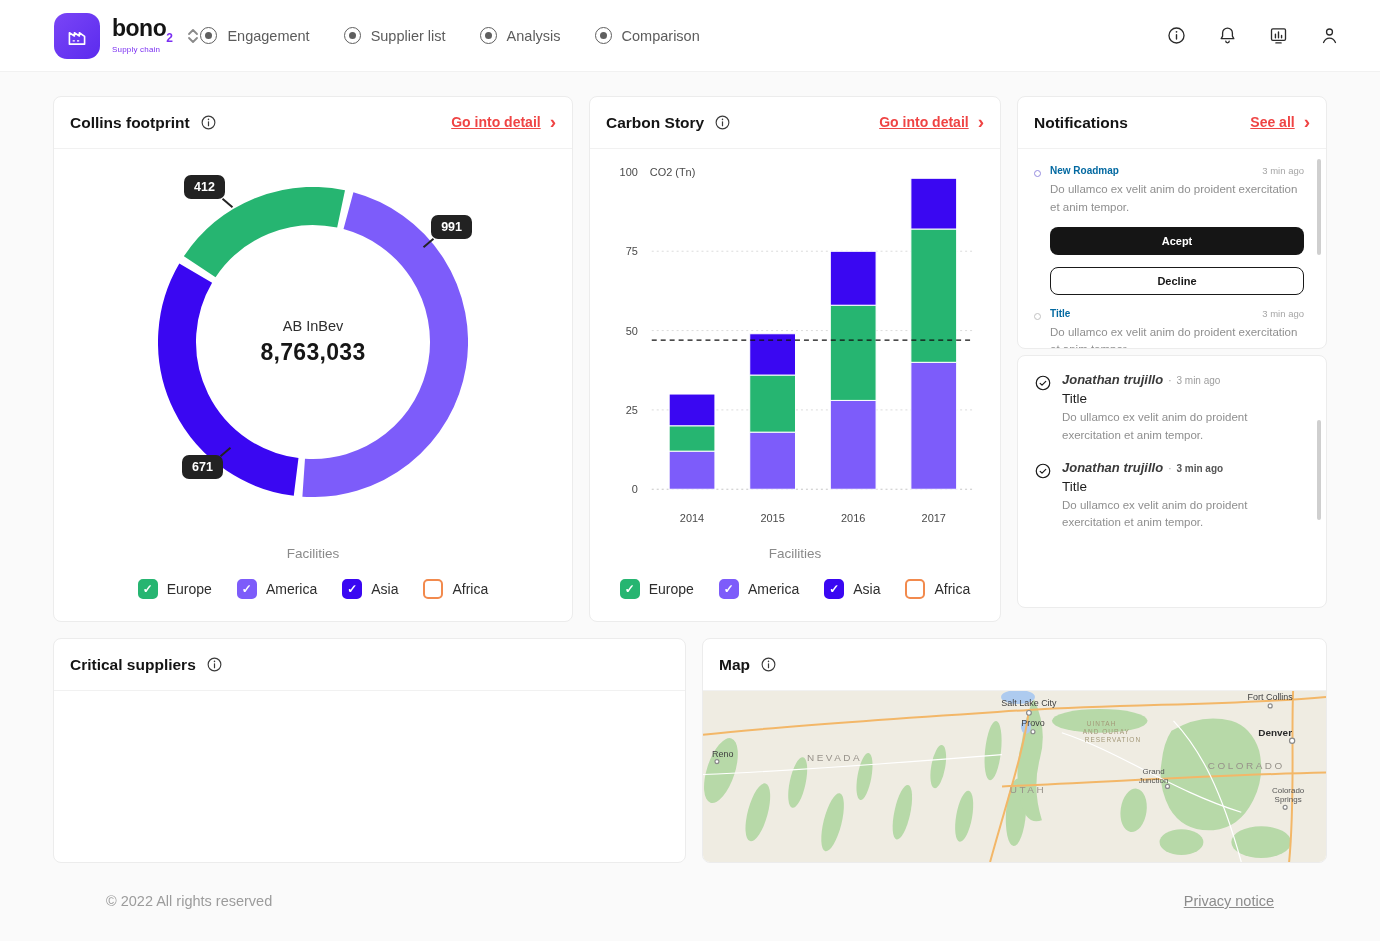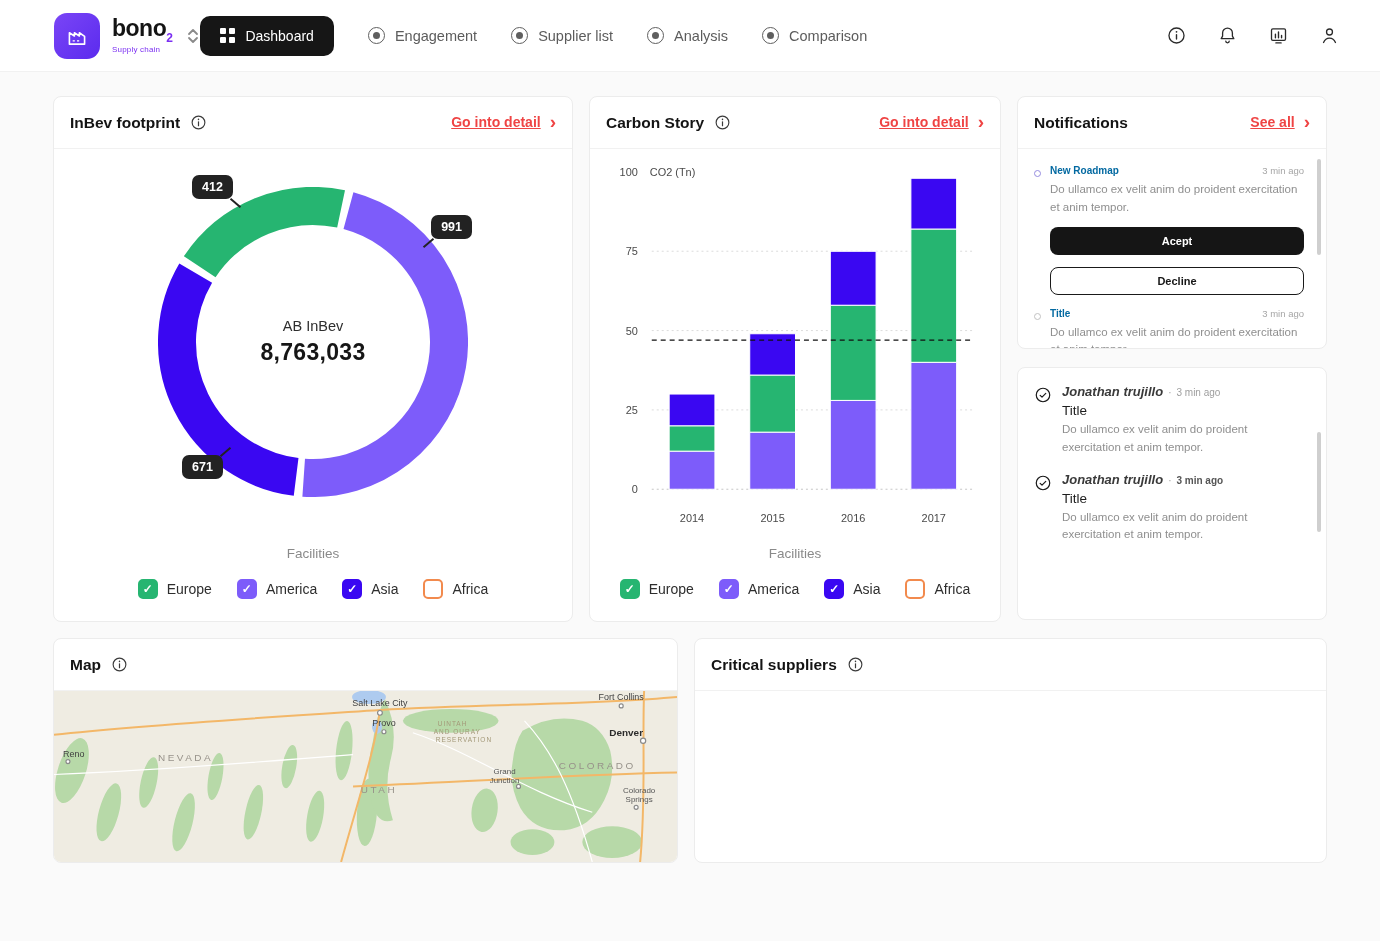--- a/index.html
+++ b/index.html
@@ -26,21 +26,21 @@
     font-size:14.5px; cursor:pointer; font-family:inherit; }
   .radio-icon { width:17px; height:17px; border:1.5px solid #5F5F5F; border-radius:50%;
     display:flex; align-items:center; justify-content:center; }
   .radio-icon::after { content:""; width:7px; height:7px; border-radius:50%; background:#5F5F5F; }
   .nav-right { display:flex; align-items:center; gap:30px; }
   .nav-right .icon-btn { background:none; border:none; cursor:pointer; display:flex; }
 
   
   .content { padding:24px 53px 0; }
   .grid-top { display:grid; grid-template-columns:520px 412px 1fr; gap:16px; }
-  .right-col { display:flex; flex-direction:column; gap:18px; }
+  .right-col { display:flex; flex-direction:column; gap:6px; }
   .grid-bottom { display:flex; gap:16px; margin-top:16px; }
 
   .card { background:#fff; border:1px solid #ECECEC; border-radius:8px; position:relative; }
   .card.tall { height:526px; display:flex; flex-direction:column; }
   .card-head { display:flex; justify-content:space-between; align-items:center;
     padding:0 16px; height:52px; border-bottom:1px solid #F1F1F1; flex:none; }
   .head-left { display:flex; align-items:center; gap:10px; }
   .card-title { font-size:15.5px; font-weight:600; color:#141414; }
   .info-icon { display:flex; cursor:pointer; background:none; border:none; }
   .detail-link { display:flex; align-items:flex-start; gap:9px; cursor:pointer; color:#ef4444;
@@ -52,21 +52,21 @@
 
   
   .donut-wrap { position:relative; width:310px; height:310px; margin-top:38px; }
   .donut-center { position:absolute; inset:0; display:flex; flex-direction:column;
     align-items:center; justify-content:center; gap:5px; pointer-events:none; }
   .center-label { font-size:14.5px; color:#2E2E2E; }
   .center-value { font-size:23px; font-weight:800; color:#161616; letter-spacing:0.3px; }
   .badge { position:absolute; background:#222; color:#fff; font-size:12.5px; font-weight:700;
     padding:5px 10px; border-radius:7px; z-index:2; }
   .badge::after { content:""; position:absolute; width:13px; height:2px; background:#222; }
-  .badge-1 { left:34px; top:-12px; }
+  .badge-1 { left:26px; top:-12px; }
   .badge-1::after { right:-9px; bottom:-5px; transform:rotate(40deg); }
   .badge-2 { right:-4px; top:28px; }
   .badge-2::after { left:-9px; bottom:-5px; transform:rotate(-40deg); }
   .badge-3 { left:24px; top:268px; }
   .badge-3::after { right:-9px; top:-4px; transform:rotate(-40deg); }
 
   
   .bars-svg { width:100%; height:380px; display:block; margin-top:6px; }
   .tick { font:11px "Liberation Sans", sans-serif; fill:#4A4A4A; }
   .ylab { font:11px "Liberation Sans", sans-serif; fill:#4A4A4A; }
@@ -137,31 +137,20 @@
         <div class="brand-line"><span>bono</span><sub>2</sub></div>
         <div class="tagline">Supply chain</div>
       </div>
       <span class="chevrons">
         <svg width="14" height="20" viewBox="0 0 14 20">
             <path d="M3 8l4-4 4 4M3 12l4 4 4-4" fill="none" stroke="#8A8A8A" stroke-width="1.8" stroke-linecap="round" stroke-linejoin="round"></path>
           </svg>
       </span>
     </div>
     <nav class="nav-items">
-      <button class="nav-pill">
-        <span style="display:flex;">
-          <svg width="15" height="15" viewBox="0 0 15 15">
-              <rect x="0" y="0" width="6" height="6" rx="1" fill="#fff"></rect>
-              <rect x="9" y="0" width="6" height="6" rx="1" fill="#fff"></rect>
-              <rect x="0" y="9" width="6" height="6" rx="1" fill="#fff"></rect>
-              <rect x="9" y="9" width="6" height="6" rx="1" fill="#fff"></rect>
-            </svg>
-        </span>
-        <span>Dashboard</span>
-      </button>
       <button class="nav-link">
         <span class="radio-icon"></span>
         <span>Engagement</span>
       </button>
       <button class="nav-link">
         <span class="radio-icon"></span>
         <span>Supplier list</span>
       </button>
       <button class="nav-link">
         <span class="radio-icon"></span>
@@ -202,21 +191,21 @@
     </button>
   </div>
 </header>
 
 <main class="content">
   <div class="grid-top">
 
     <section class="card tall">
       <div class="card-head">
         <div class="head-left">
-          <span class="card-title">InBev footprint</span>
+          <span class="card-title">Collins footprint</span>
           <button class="info-icon">
             <svg width="17" height="17" viewBox="0 0 24 24">
                 <circle cx="12" cy="12" r="9" fill="none" stroke="#3A3A3A" stroke-width="1.6"></circle>
                 <line x1="12" y1="11" x2="12" y2="16.5" stroke="#3A3A3A" stroke-width="1.7" stroke-linecap="round"></line>
                 <circle cx="12" cy="7.6" r="1.1" fill="#3A3A3A"></circle>
               </svg>
           </button>
         </div>
         <a class="detail-link">
           <span class="u">Go into detail</span>
@@ -407,20 +396,36 @@
               <p class="act-body">Do ullamco ex velit anim do proident exercitation et anim tempor.</p>
             </div>
           </div>
         </div>
         <div class="scroll-thumb" style="top:64px; height:100px;"></div>
       </section>
     </div>
   </div>
 
   <div class="grid-bottom">
+    <section class="card card-suppliers">
+      <div class="card-head">
+        <div class="head-left">
+          <span class="card-title">Critical suppliers</span>
+          <button class="info-icon">
+            <svg width="17" height="17" viewBox="0 0 24 24">
+                <circle cx="12" cy="12" r="9" fill="none" stroke="#3A3A3A" stroke-width="1.6"></circle>
+                <line x1="12" y1="11" x2="12" y2="16.5" stroke="#3A3A3A" stroke-width="1.7" stroke-linecap="round"></line>
+                <circle cx="12" cy="7.6" r="1.1" fill="#3A3A3A"></circle>
+              </svg>
+          </button>
+        </div>
+      </div>
+      <div style="flex:1;"></div>
+    </section>
+
     <section class="card card-map">
       <div class="card-head">
         <div class="head-left">
           <span class="card-title">Map</span>
           <button class="info-icon">
             <svg width="17" height="17" viewBox="0 0 24 24">
                 <circle cx="12" cy="12" r="9" fill="none" stroke="#3A3A3A" stroke-width="1.6"></circle>
                 <line x1="12" y1="11" x2="12" y2="16.5" stroke="#3A3A3A" stroke-width="1.7" stroke-linecap="round"></line>
                 <circle cx="12" cy="7.6" r="1.1" fill="#3A3A3A"></circle>
               </svg>
@@ -481,31 +486,19 @@
           <text class="m-city" x="9" y="66">Reno</text>
           <text class="m-state" x="545" y="78" text-anchor="middle">COLORADO</text>
           <text class="m-city-sm" x="452" y="84" text-anchor="middle">Grand</text>
           <text class="m-city-sm" x="452" y="93" text-anchor="middle">Junction</text>
           <text class="m-state" x="326" y="103" text-anchor="middle">UTAH</text>
           <text class="m-city-sm" x="587" y="103" text-anchor="middle">Colorado</text>
           <text class="m-city-sm" x="587" y="112" text-anchor="middle">Springs</text>
         </g>
       </svg>
     </section>
-
-    <section class="card card-suppliers">
-      <div class="card-head">
-        <div class="head-left">
-          <span class="card-title">Critical suppliers</span>
-          <button class="info-icon">
-            <svg width="17" height="17" viewBox="0 0 24 24">
-                <circle cx="12" cy="12" r="9" fill="none" stroke="#3A3A3A" stroke-width="1.6"></circle>
-                <line x1="12" y1="11" x2="12" y2="16.5" stroke="#3A3A3A" stroke-width="1.7" stroke-linecap="round"></line>
-                <circle cx="12" cy="7.6" r="1.1" fill="#3A3A3A"></circle>
-              </svg>
-          </button>
-        </div>
-      </div>
-      <div style="flex:1;"></div>
-    </section>
   </div>
 
+  <div class="footer">
+    <span class="footer-copy">© 2022 All rights reserved</span>
+    <a class="footer-link">Privacy notice</a>
+  </div>
 </main>
 
 </body></html>

